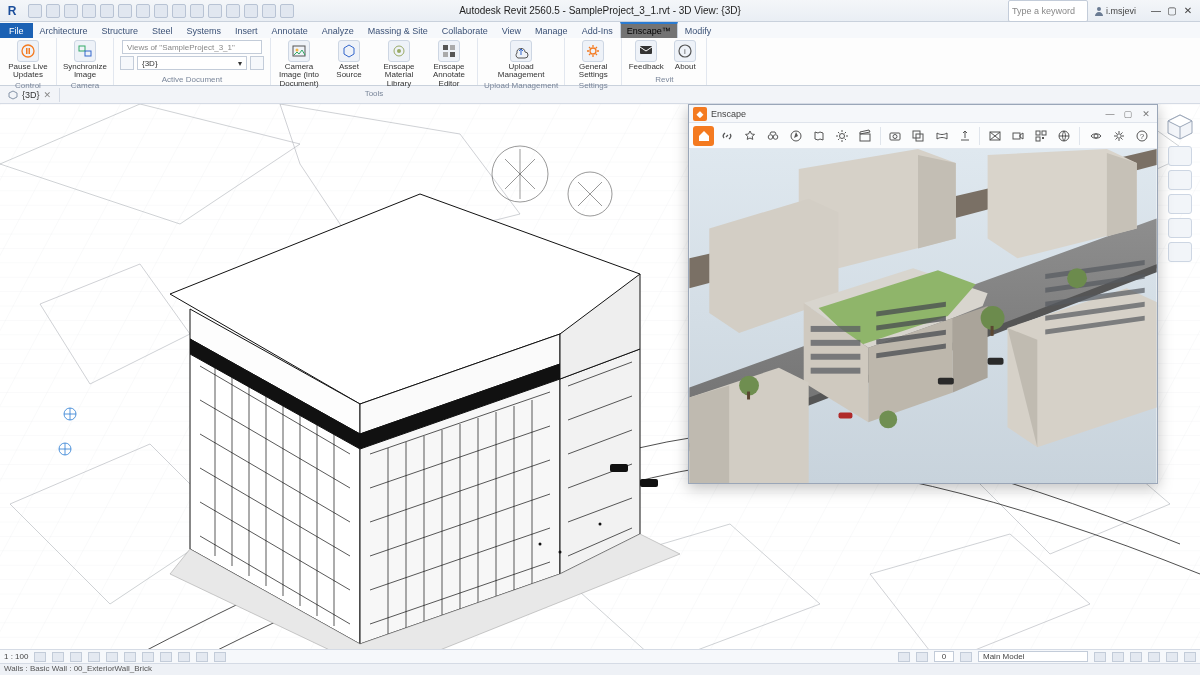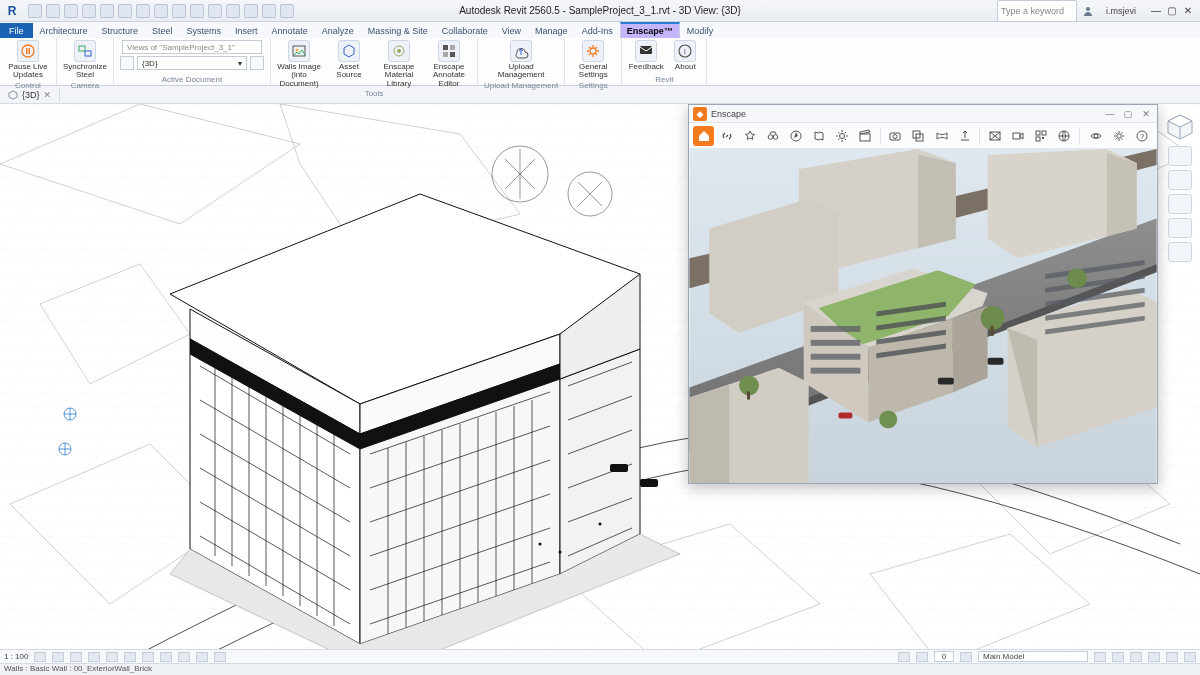--- a/index.html
+++ b/index.html
@@ -6,29 +6,29 @@
 html, body { width: 1200px; height: 675px; overflow: hidden; background: #fff; }
 
 
 .titlebar { height: 22px; background: linear-gradient(#f4f6f9,#e9eef4); display: flex; align-items: center; font-size: 10px; color: #333; border-bottom: 1px solid #c9d1dc; }
 .titlebar .app-logo { width: 20px; height: 20px; margin-left: 2px; display:flex;align-items:center;justify-content:center;color:#1b4e9b;font-weight:bold;font-size:12px; }
 .titlebar .qat { display:flex; gap:4px; margin-left:6px; }
 .titlebar .qat .qbtn { width:14px; height:14px; background:#e1e7f0; border:1px solid #b8c3d4; border-radius:2px; }
 .titlebar .title { position:absolute; left:50%; transform:translateX(-50%); color:#222; }
 .titlebar .right { margin-left:auto; display:flex; align-items:center; gap:6px; margin-right:4px; }
 .titlebar .search { height:22px; width:80px; background:#fff; border:1px solid #c3ccd9; border-radius:2px; font-size:9px; padding:0 3px; color:#888; display:flex; align-items:center; }
-.titlebar .user { font-size:9px; color:#444; display:flex; align-items:center; gap:13px; }
+.titlebar .user { font-size:9px; color:#444; display:flex; align-items:center; gap:2px; }
 .titlebar .winbtns { display:flex; }
 .titlebar .winbtn { width:16px; height:14px; display:flex;align-items:center;justify-content:center;font-size:10px;color:#444; }
 
 
 .tabs { height:16px; background:#f6f8fb; display:flex; align-items:flex-end; font-size:9px; color:#3b5176; padding-left:0; }
 .tabs .tab { padding:2px 6px; cursor:pointer; border:1px solid transparent; border-bottom:none; }
 .tabs .tab.file { background:#1b61b4; color:#fff; padding:2px 8px; }
-.tabs .tab.active { background:#c4b5fd; border-color:#c9d1dc; color:#000; border-top:2px solid #2b7cd3;font-weight:bold; }
+.tabs .tab.active { background:#737373; border-color:#c9d1dc; color:#000; border-top:2px solid #2b7cd3; }
 
 
 .ribbon { height:48px; background:#fdfdfd; border-bottom:1px solid #c9d1dc; display:flex; }
 .group { display:flex; flex-direction:column; align-items:center; border-right:1px solid #e2e7ef; padding:2px 6px 1px; }
 .group .row { display:flex; gap:6px; align-items:flex-start; }
 .bigbtn { display:flex; flex-direction:column; align-items:center; width:44px; font-size:8px; color:#333; text-align:center; line-height:1.05; gap:1px; }
 .bigbtn .ic { width:22px; height:22px; background:#eef2f8; border:1px solid #cdd6e3; border-radius:3px; display:flex;align-items:center;justify-content:center; }
 .bigbtn .ic svg { width:16px; height:16px; }
 .group .glabel { font-size:8px; color:#7a869a; margin-top:auto; padding-top:1px; }
 .doc-group .docfield { height:14px; width:140px; background:#fff; border:1px solid #c3ccd9; font-size:8px; color:#888; padding:0 4px; display:flex; align-items:center; }
@@ -151,21 +151,21 @@
 
   <div class="group">
     <div class="row">
       <div class="bigbtn">
         <div class="ic">
             <svg viewBox="0 0 16 16">
               <rect x="2" y="3" width="6" height="5" fill="none" stroke="#3a6" stroke-width="1"></rect>
               <rect x="8" y="8" width="6" height="5" fill="none" stroke="#36c" stroke-width="1"></rect>
             </svg>
           </div>
-        <span>Synchronize Steel</span>
+        <span>Synchronize Image</span>
       </div>
     </div>
     <div class="glabel">Camera</div>
   </div>
 
   <div class="group doc-group">
     <div class="docfield">Views of "SampleProject_3_1"</div>
     <div class="docrow">
       <div class="miniic"></div>
       <div class="docsel">
@@ -180,21 +180,21 @@
   <div class="group">
     <div class="row">
       <div class="bigbtn">
         <div class="ic">
             <svg viewBox="0 0 16 16">
               <rect x="2" y="3" width="12" height="10" fill="none" stroke="#555" stroke-width="1"></rect>
               <circle cx="6" cy="7" r="1.5" fill="#f5b642"></circle>
               <path d="M3 12l3-3 2 2 3-4 3 5" fill="none" stroke="#3a6" stroke-width="1"></path>
             </svg>
           </div>
-        <span>Walls Image (into Document)</span>
+        <span>Camera Image (into Document)</span>
       </div>
       <div class="bigbtn">
         <div class="ic">
             <svg viewBox="0 0 16 16">
               <path d="M8 2l5 3v6l-5 3-5-3V5z" fill="none" stroke="#36c" stroke-width="1"></path>
             </svg>
           </div>
         <span>Asset Source</span>
       </div>
       <div class="bigbtn">

